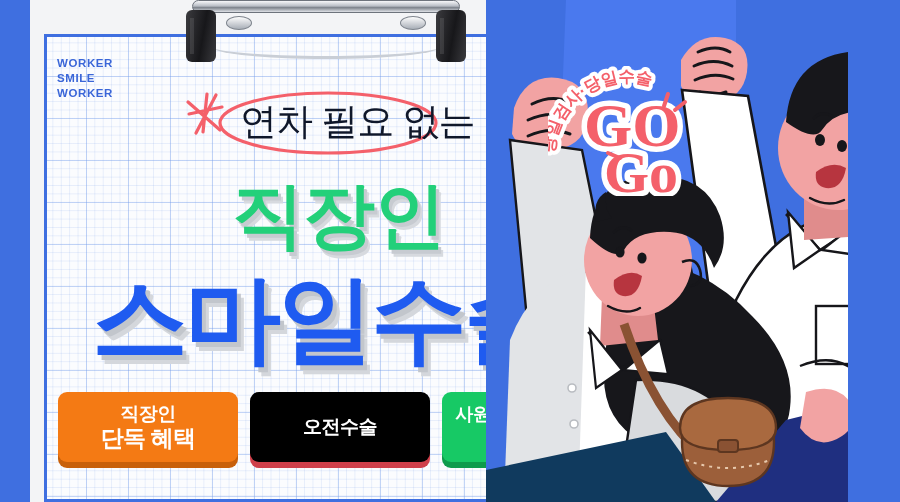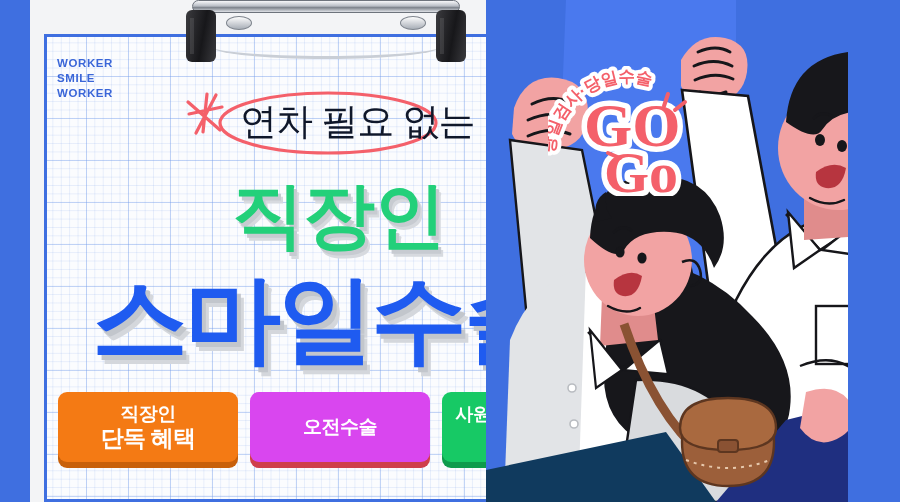--- a/index.html
+++ b/index.html
@@ -59,21 +59,21 @@
   
   .doodle{position:absolute;left:176px;top:86px;width:270px;height:74px;}
 
   
   .badges{position:absolute;left:58px;top:392px;display:flex;gap:12px;}
   .badge{width:180px;height:70px;border-radius:9px;display:flex;flex-direction:column;
     align-items:center;justify-content:center;color:#fff;text-align:center;position:relative;}
   .badge .l1{font-size:19px;font-weight:bold;line-height:22px;letter-spacing:-.5px;}
   .badge .l2{font-size:23px;font-weight:bold;line-height:26px;letter-spacing:-.8px;text-align:center;}
   .badge.orange{background:#f47a14;box-shadow:0 6px 0 #c8600a;}
-  .badge.pink{background:#d946ef;box-shadow:0 6px 0 #cf3f4a;}
+  .badge.pink{background:#000000;box-shadow:0 6px 0 #cf3f4a;}
   .badge.green{background:#17c965;box-shadow:0 6px 0 #0e9b4c;}
   .badge.green .l1{font-size:18px;}
 
   
   .gogo{position:absolute;left:548px;top:66px;width:160px;height:130px;}
   .gogo-text{position:absolute;left:0;top:0;width:160px;height:130px;}
 
   
   .chars{position:absolute;left:486px;top:0;width:414px;height:502px;}
 </style>

